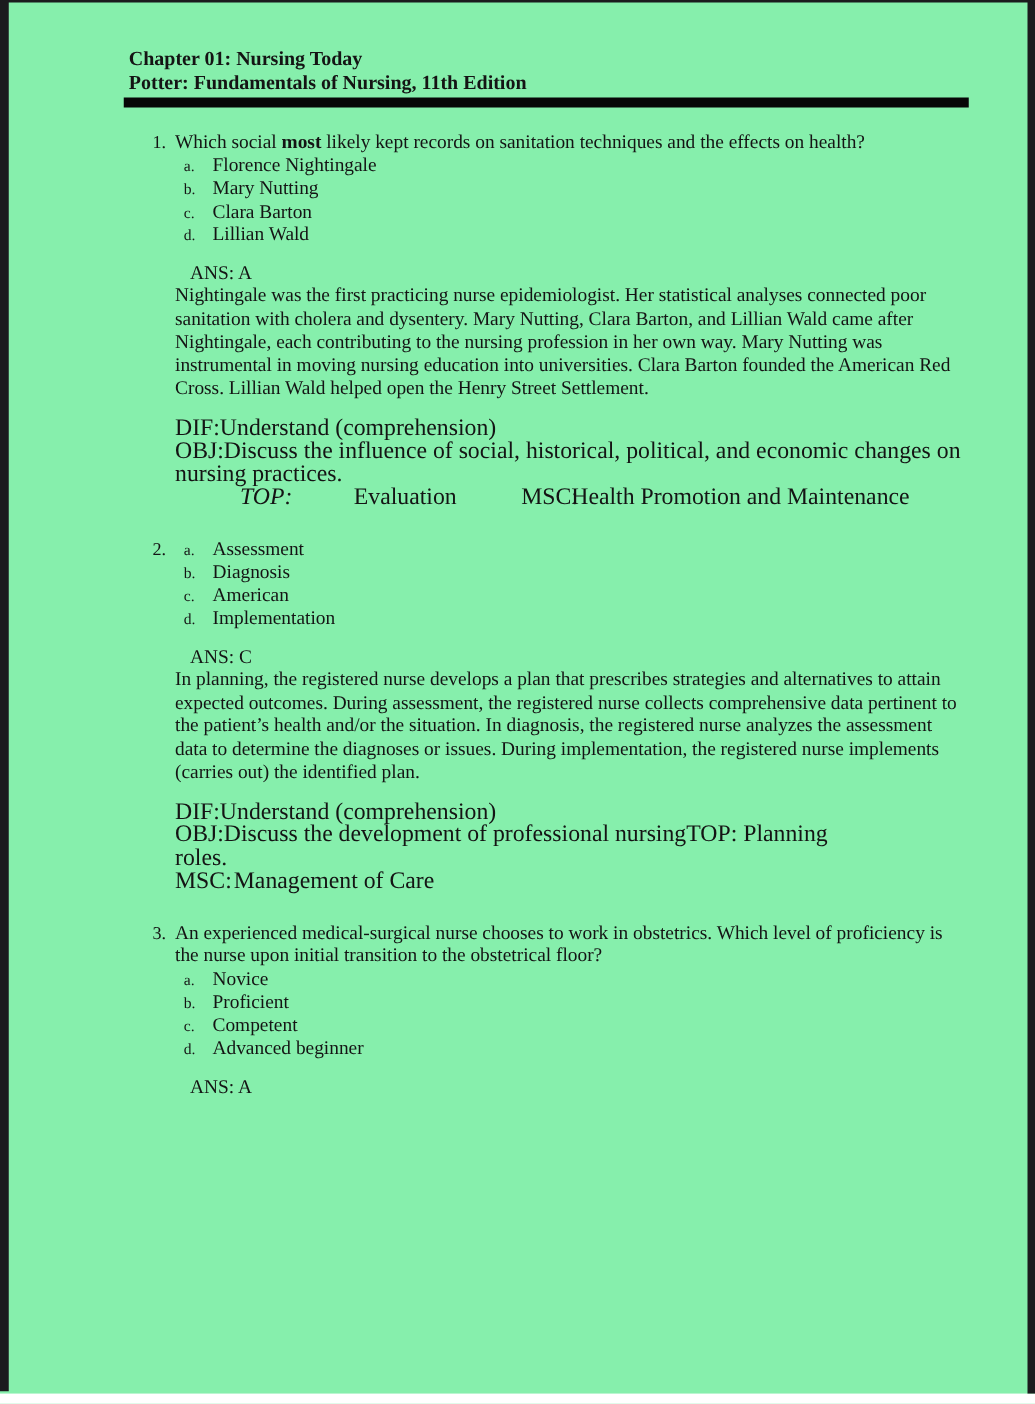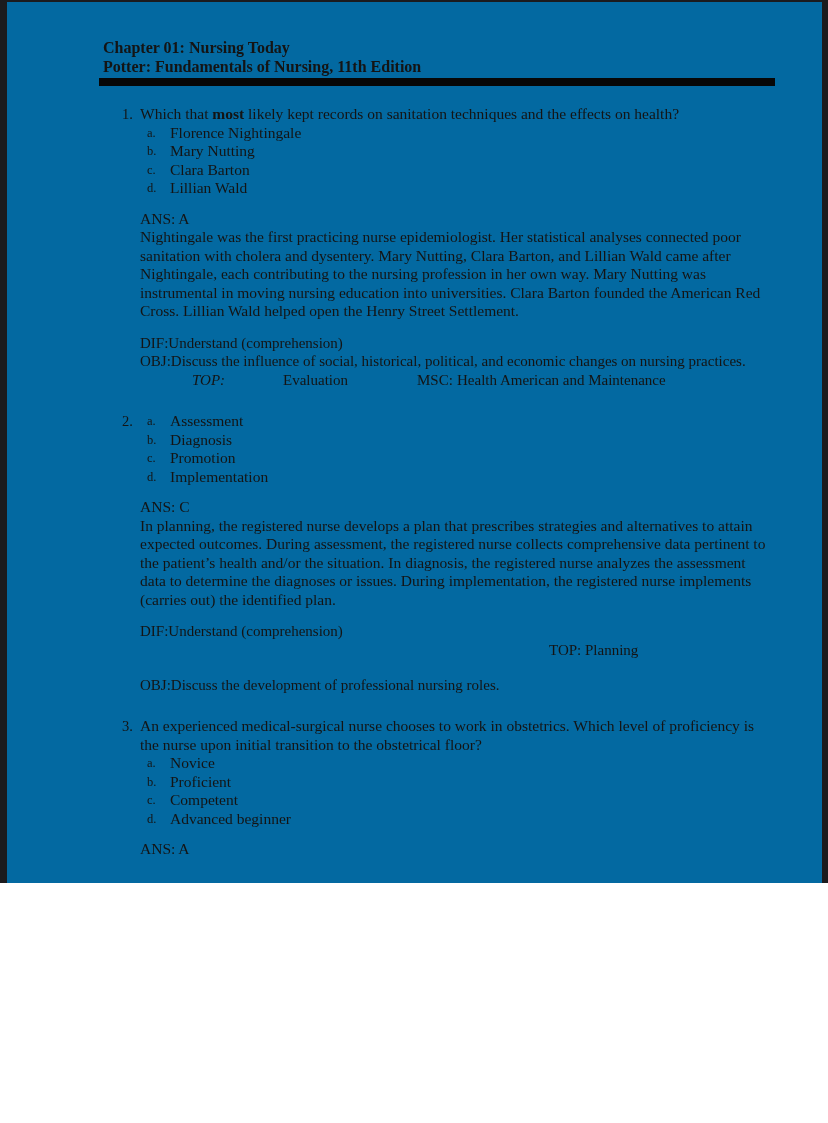--- a/index.html
+++ b/index.html
@@ -1,17 +1,17 @@
 <!DOCTYPE html>
 <html><head>
 <meta charset="utf-8">
 <style>
   html,body { margin:0; padding:0; background:#ffffff; }
   .page {
-    position:relative; width:828px; height:883px; background:#0369a1;
+    position:relative; width:828px; height:1115px; background:#86efac;
     overflow:hidden; font-family:"Liberation Serif","DejaVu Serif",serif;
     color:#141414;
   }
   .edge-top   { position:absolute; top:0; left:0; right:0; height:2px; background:#1b1b1e; z-index:5; }
   .edge-left  { position:absolute; top:0; left:0; width:7px; height:1113px; background:#1b1b1e; z-index:5; }
   .edge-right { position:absolute; top:0; right:0; width:6px; height:1123px; background:#1b1b1e; z-index:5; }
 
   .content { position:absolute; left:103px; top:38px; width:670px; }
 
   .title-line { font-weight:bold; font-size:16px; line-height:19px; white-space:nowrap; }
@@ -22,28 +22,28 @@
 
   .question { display:flex; margin-top:23px; font-size:15.5px; line-height:18.5px; }
   .question.first { margin-top:19px; }
   .q-num  { width:37px; padding-left:19px; box-sizing:border-box; font-size:14.5px; }
   .q-body { width:633px; }
 
   .option { display:flex; }
   .opt-letter { width:30px; padding-left:7px; box-sizing:border-box; font-size:12.5px; line-height:18.5px; }
   .opt-text { flex:1; }
 
-  .ans { margin-top:12px; }
-  .meta { margin-top:13px; font-size:15px; }
+  .ans { margin-top:12px;margin-left:12px; }
+  .meta { margin-top:13px; font-size:19px; }
   .q1-top-line { padding-left:52px; }
   .seg { display:inline-block; vertical-align:top; }
   .seg-top  { width:91px;font-style:italic; }
   .seg-eval { width:134px; }
   .seg-msc  { width:40px; }
-  .seg-obj  { width:409px;margin-top:35px; }
+  .seg-obj  { width:409px; }
   .seg-msc2 { width:47px; }
 </style>
 </head>
 <body>
 
 <div class="page">
   <div class="edge-top"></div>
   <div class="edge-left"></div>
   <div class="edge-right"></div>
 
@@ -52,21 +52,21 @@
     <div>
       <div class="title-line">Chapter 01: Nursing Today</div>
       <div class="title-line underlined">Potter: Fundamentals of Nursing, 11th Edition</div>
       <div class="rule"></div>
     </div>
 
 
     <div class="question first">
       <div class="q-num">1.</div>
       <div class="q-body">
-        <div class="q-text"><span>Which that </span><b>most</b><span> likely kept records on sanitation techniques and the effects on health?</span></div>
+        <div class="q-text"><span>Which social </span><b>most</b><span> likely kept records on sanitation techniques and the effects on health?</span></div>
         <div class="option">
           <div class="opt-letter">a.</div>
           <div class="opt-text">Florence Nightingale</div>
         </div>
         <div class="option">
           <div class="opt-letter">b.</div>
           <div class="opt-text">Mary Nutting</div>
         </div>
         <div class="option">
           <div class="opt-letter">c.</div>
@@ -75,51 +75,54 @@
         <div class="option">
           <div class="opt-letter">d.</div>
           <div class="opt-text">Lillian Wald</div>
         </div>
         <div class="ans">ANS: A</div>
         <div class="rationale">Nightingale was the first practicing nurse epidemiologist. Her statistical analyses connected poor sanitation with cholera and dysentery. Mary Nutting, Clara Barton, and Lillian Wald came after Nightingale, each contributing to the nursing profession in her own way. Mary Nutting was instrumental in moving nursing education into universities. Clara Barton founded the American Red Cross. Lillian Wald helped open the Henry Street Settlement.</div>
         <div class="meta">
           <div>DIF:Understand (comprehension)</div>
           <div>OBJ:Discuss the influence of social, historical, political, and economic changes on nursing practices.</div>
           <div class="q1-top-line">
-            <span class="seg seg-top">TOP:</span><span class="seg seg-eval">Evaluation</span><span class="seg seg-msc">MSC:</span><span>Health American and Maintenance</span>
+            <span class="seg seg-top">TOP:</span><span class="seg seg-eval">Evaluation</span><span class="seg seg-msc">MSC:</span><span>Health Promotion and Maintenance</span>
           </div>
         </div>
       </div>
     </div>
 
     <div class="question">
       <div class="q-num">2.</div>
       <div class="q-body">
         <div class="option">
           <div class="opt-letter">a.</div>
           <div class="opt-text">Assessment</div>
         </div>
         <div class="option">
           <div class="opt-letter">b.</div>
           <div class="opt-text">Diagnosis</div>
         </div>
         <div class="option">
           <div class="opt-letter">c.</div>
-          <div class="opt-text">Promotion</div>
+          <div class="opt-text">American</div>
         </div>
         <div class="option">
           <div class="opt-letter">d.</div>
           <div class="opt-text">Implementation</div>
         </div>
         <div class="ans">ANS: C</div>
         <div class="rationale">In planning, the registered nurse develops a plan that prescribes strategies and alternatives to attain expected outcomes. During assessment, the registered nurse collects comprehensive data pertinent to the patient’s health and/or the situation. In diagnosis, the registered nurse analyzes the assessment data to determine the diagnoses or issues. During implementation, the registered nurse implements (carries out) the identified plan.</div>
         <div class="meta">
           <div>DIF:Understand (comprehension)</div>
           <div>
             <span class="seg seg-obj">OBJ:Discuss the development of professional nursing roles.</span><span>TOP: Planning</span>
+          </div>
+          <div>
+            <span class="seg seg-msc2">MSC:</span><span>Management of Care</span>
           </div>
         </div>
       </div>
     </div>
 
     <div class="question">
       <div class="q-num">3.</div>
       <div class="q-body">
         <div class="q-text">An experienced medical-surgical nurse chooses to work in obstetrics. Which level of proficiency is the nurse upon initial transition to the obstetrical floor?</div>
         <div class="option">

